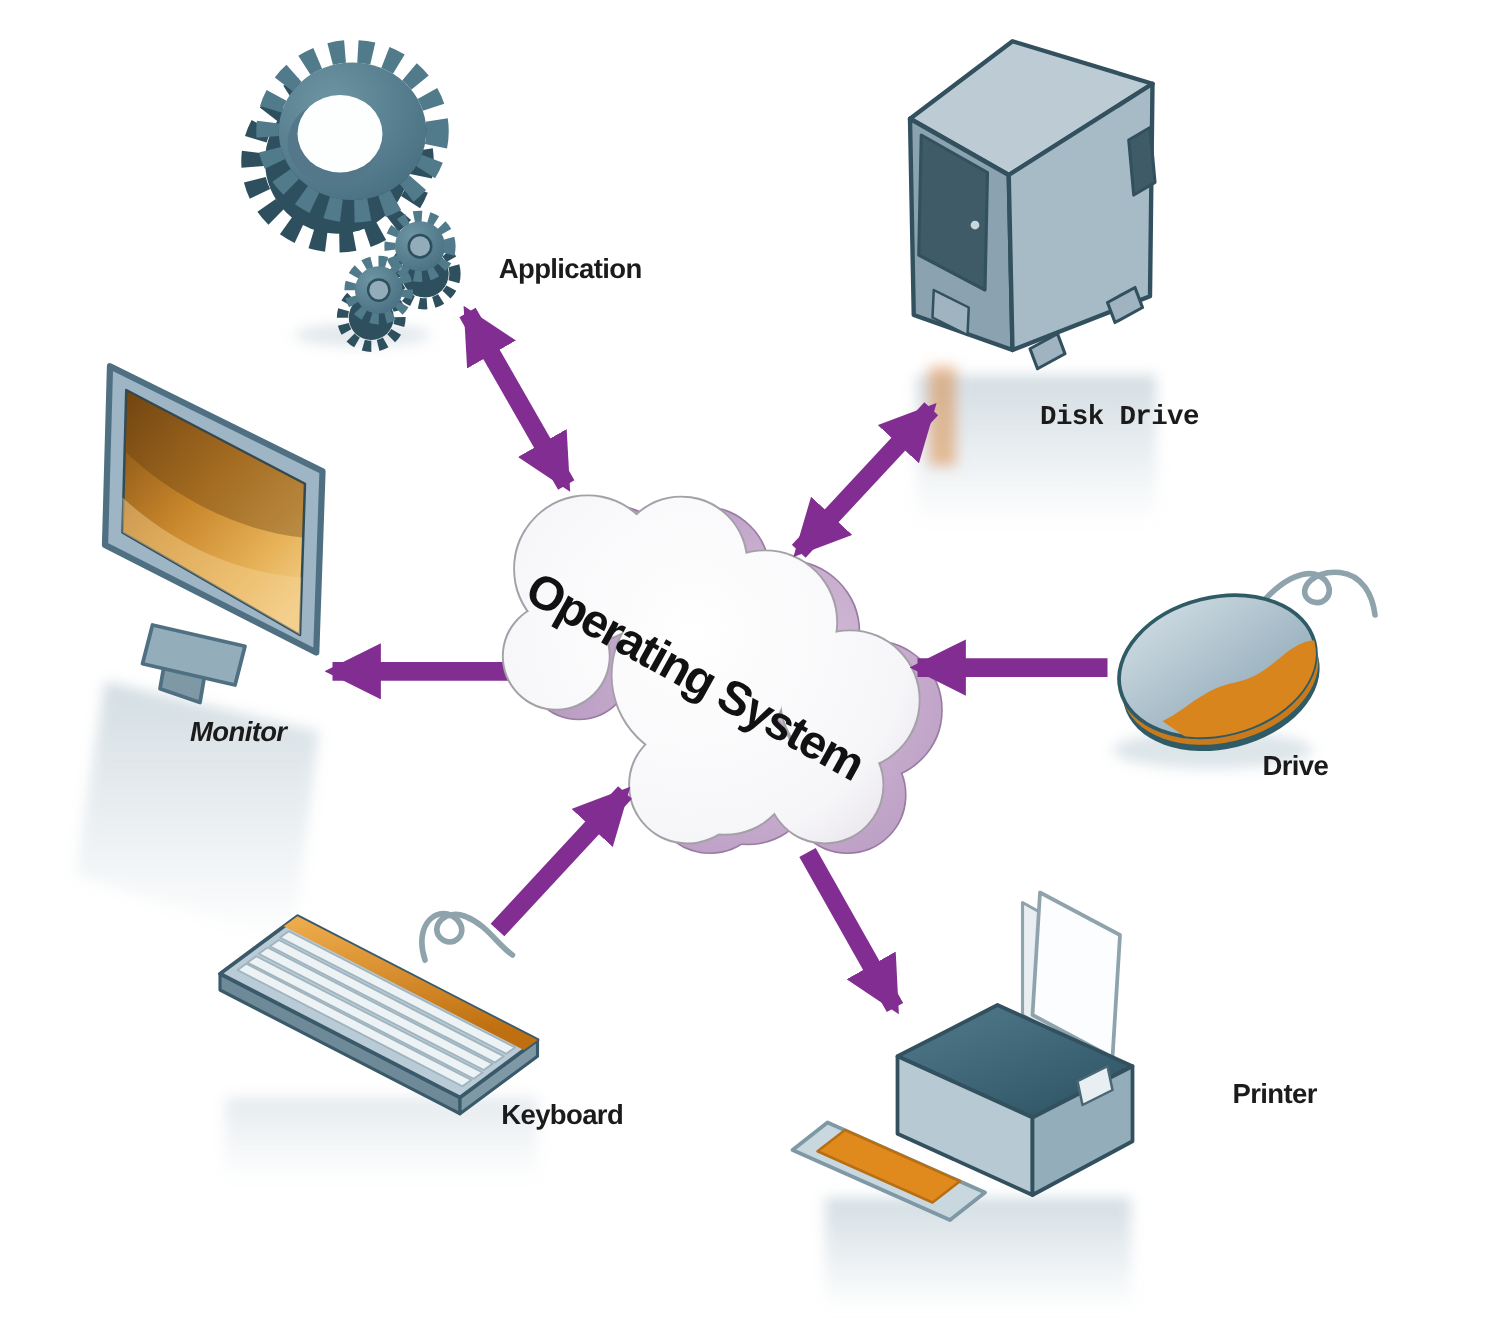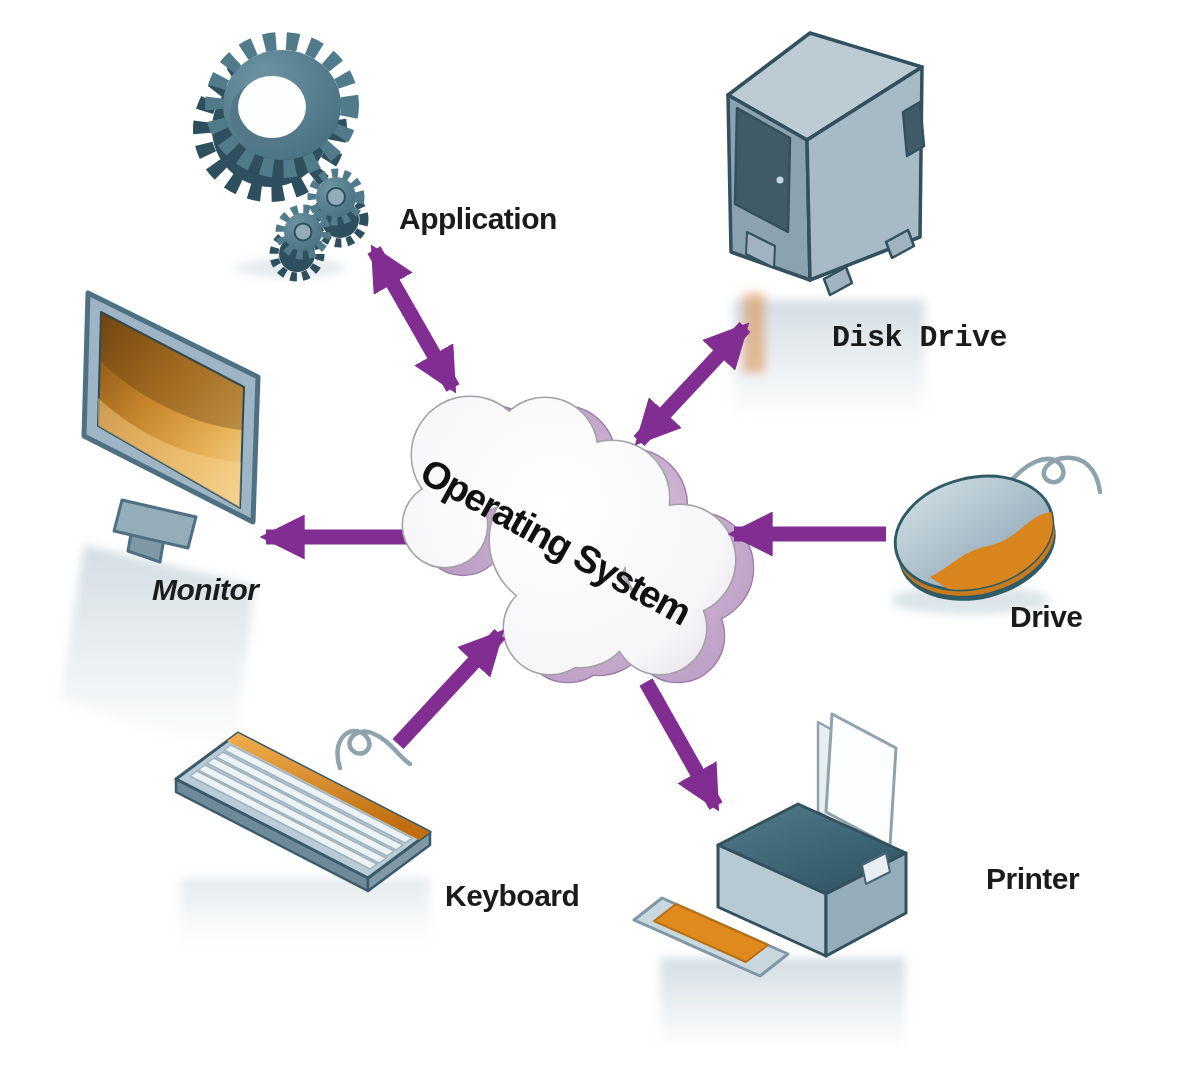--- a/index.html
+++ b/index.html
@@ -1,25 +1,25 @@
 <!DOCTYPE html>
 <html><head>
 <meta charset="utf-8">
 <style>
   html,body{margin:0;padding:0;background:#fff;}
   .stage{position:relative;width:1200px;height:1067px;background:#ffffff;overflow:hidden;
          font-family:"Liberation Sans",sans-serif;}
   .stage svg{position:absolute;left:0;top:0;}
-  .lbl{position:absolute;font-weight:700;font-size:30px;color:#1b1b1b;
+  .lbl{position:absolute;font-weight:700;font-size:22px;color:#1b1b1b;
        letter-spacing:-0.5px;white-space:nowrap;line-height:1;}
   #lbl-application{left:399px;top:204px;}
   #lbl-disk{left:832px;top:323px;font-family:Liberation Mono, monospace;}
   #lbl-monitor{left:152px;top:575px;font-style:italic;}
   #lbl-mouse{left:1010px;top:602px;}
-  #lbl-keyboard{left:401px;top:881px;margin-left:44px;}
+  #lbl-keyboard{left:401px;top:881px;}
   #lbl-printer{left:962px;top:864px;margin-left:24px;}
   #os-label{position:absolute;left:433px;top:452px;font-weight:700;font-size:38px;
             color:#111;letter-spacing:-1.5px;white-space:nowrap;line-height:1;
             transform:rotate(29deg);transform-origin:0 0;}
 </style>
 </head>
 <body>
 
 <div class="stage">
 

